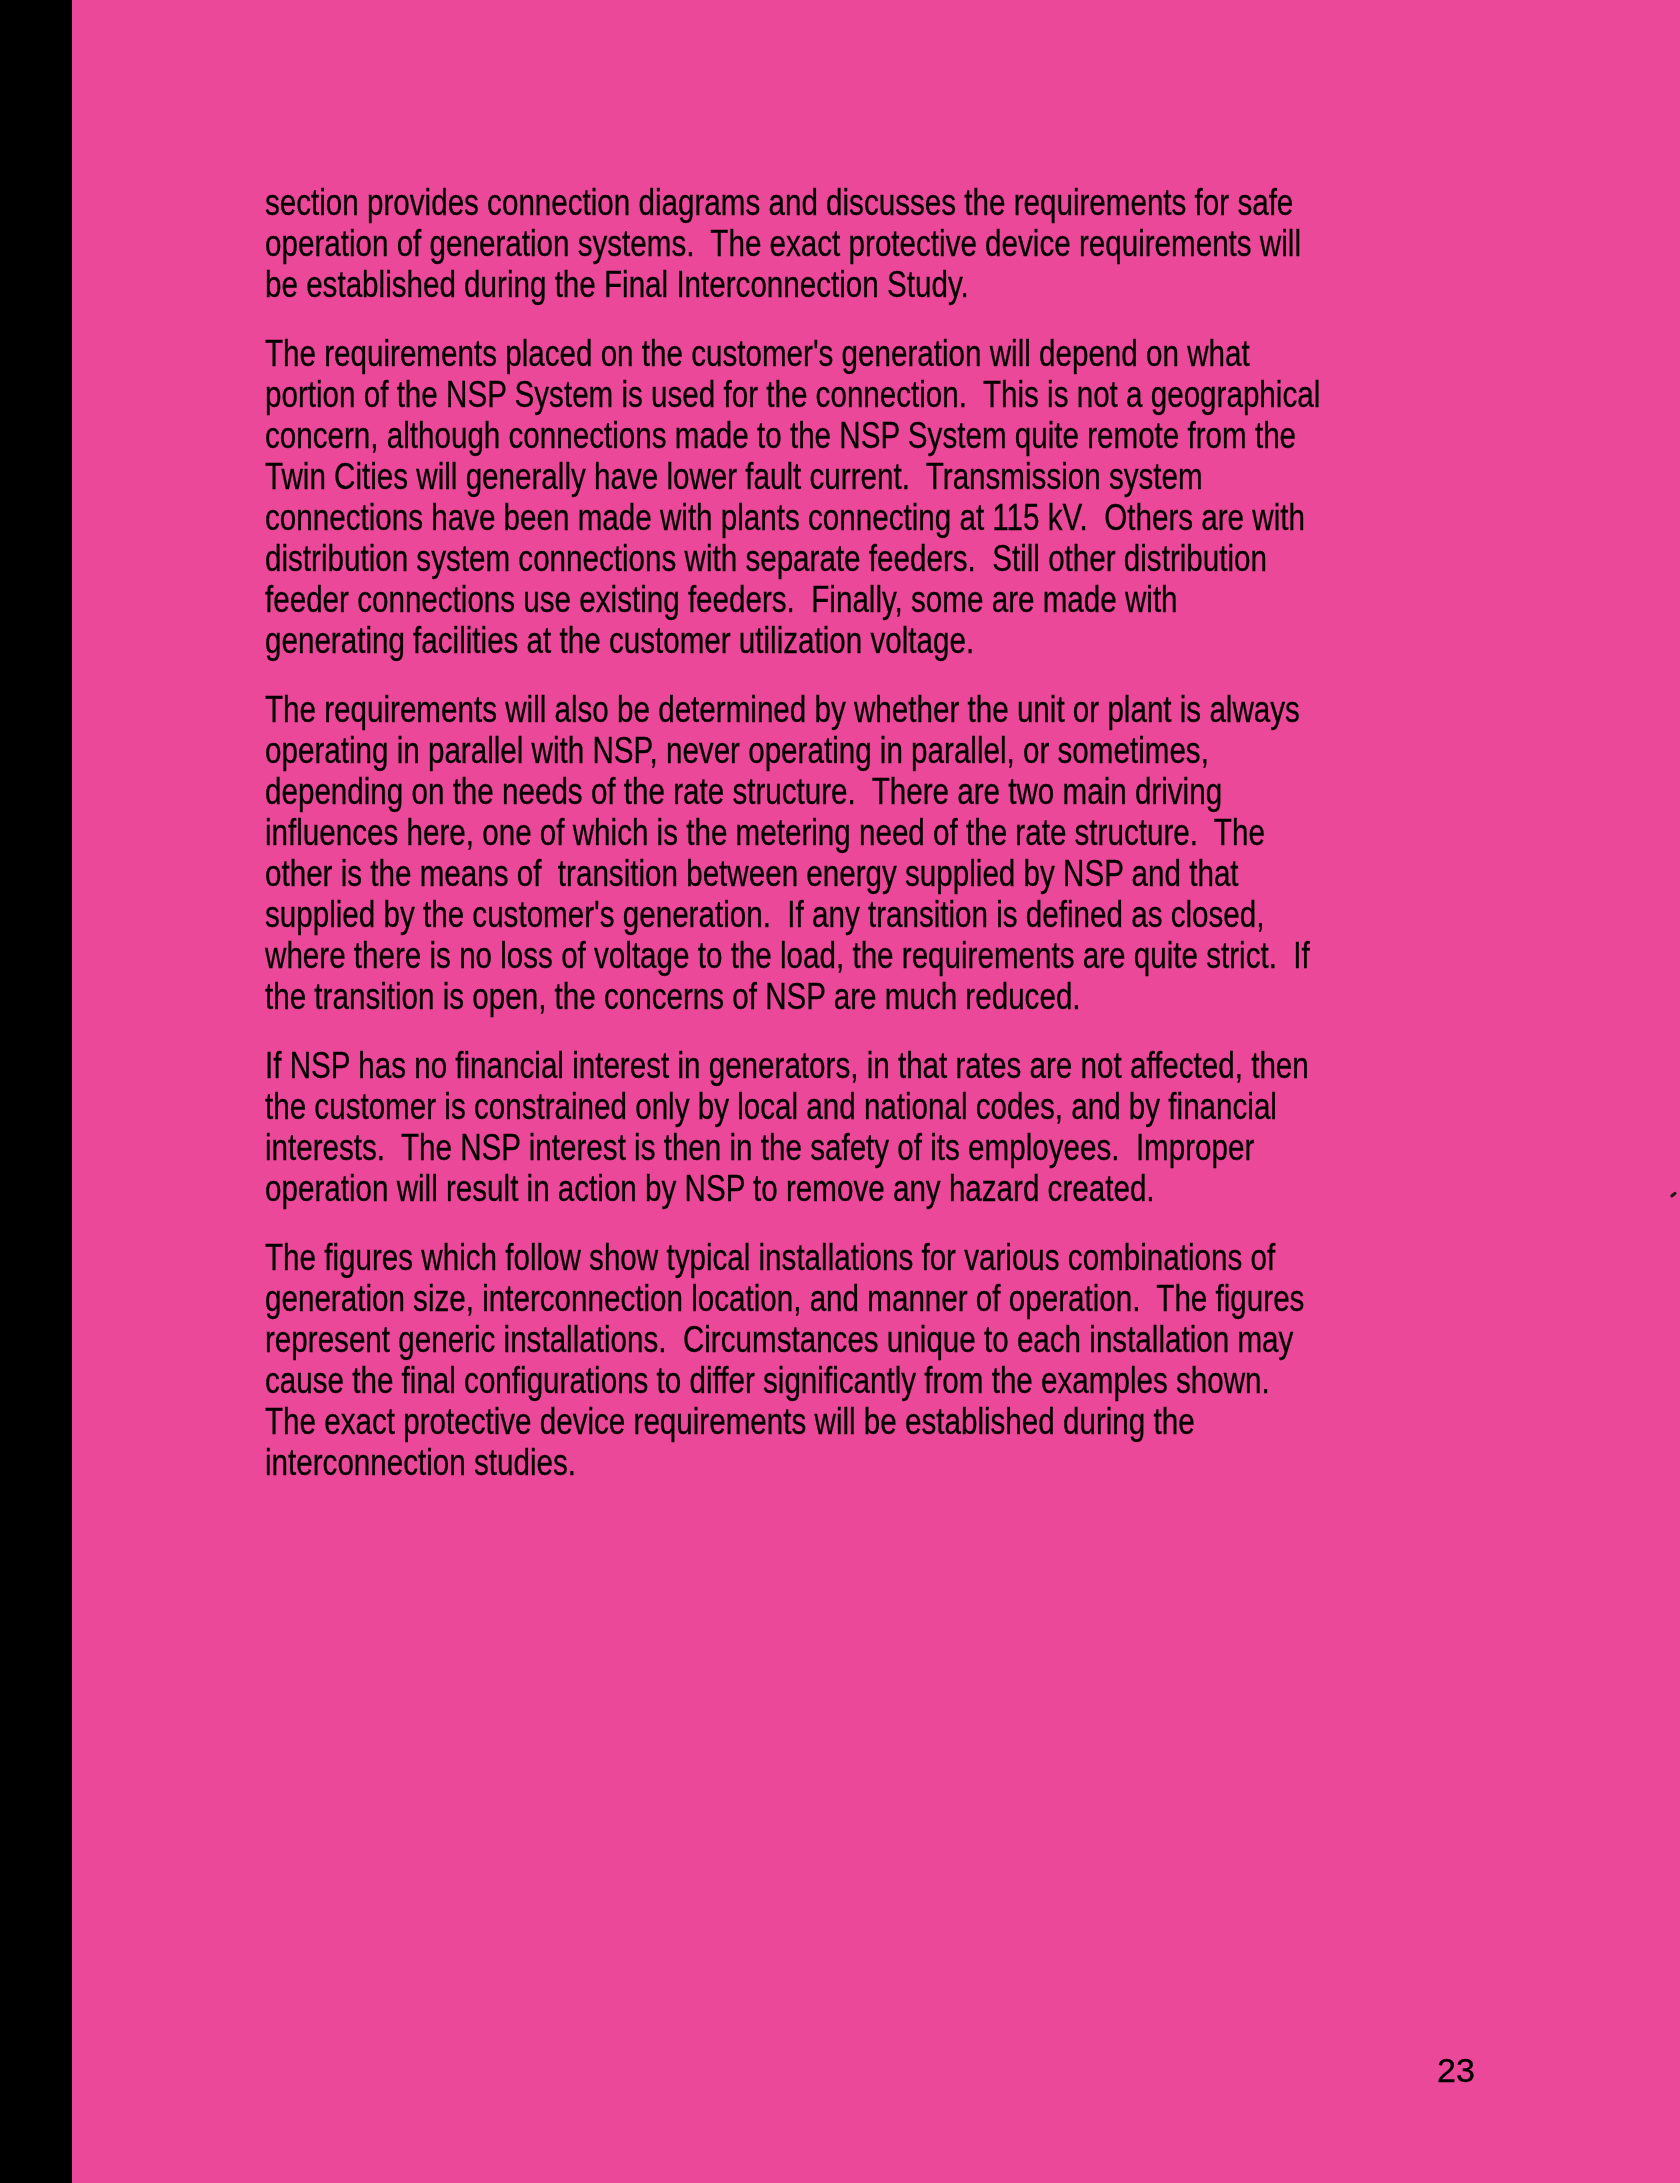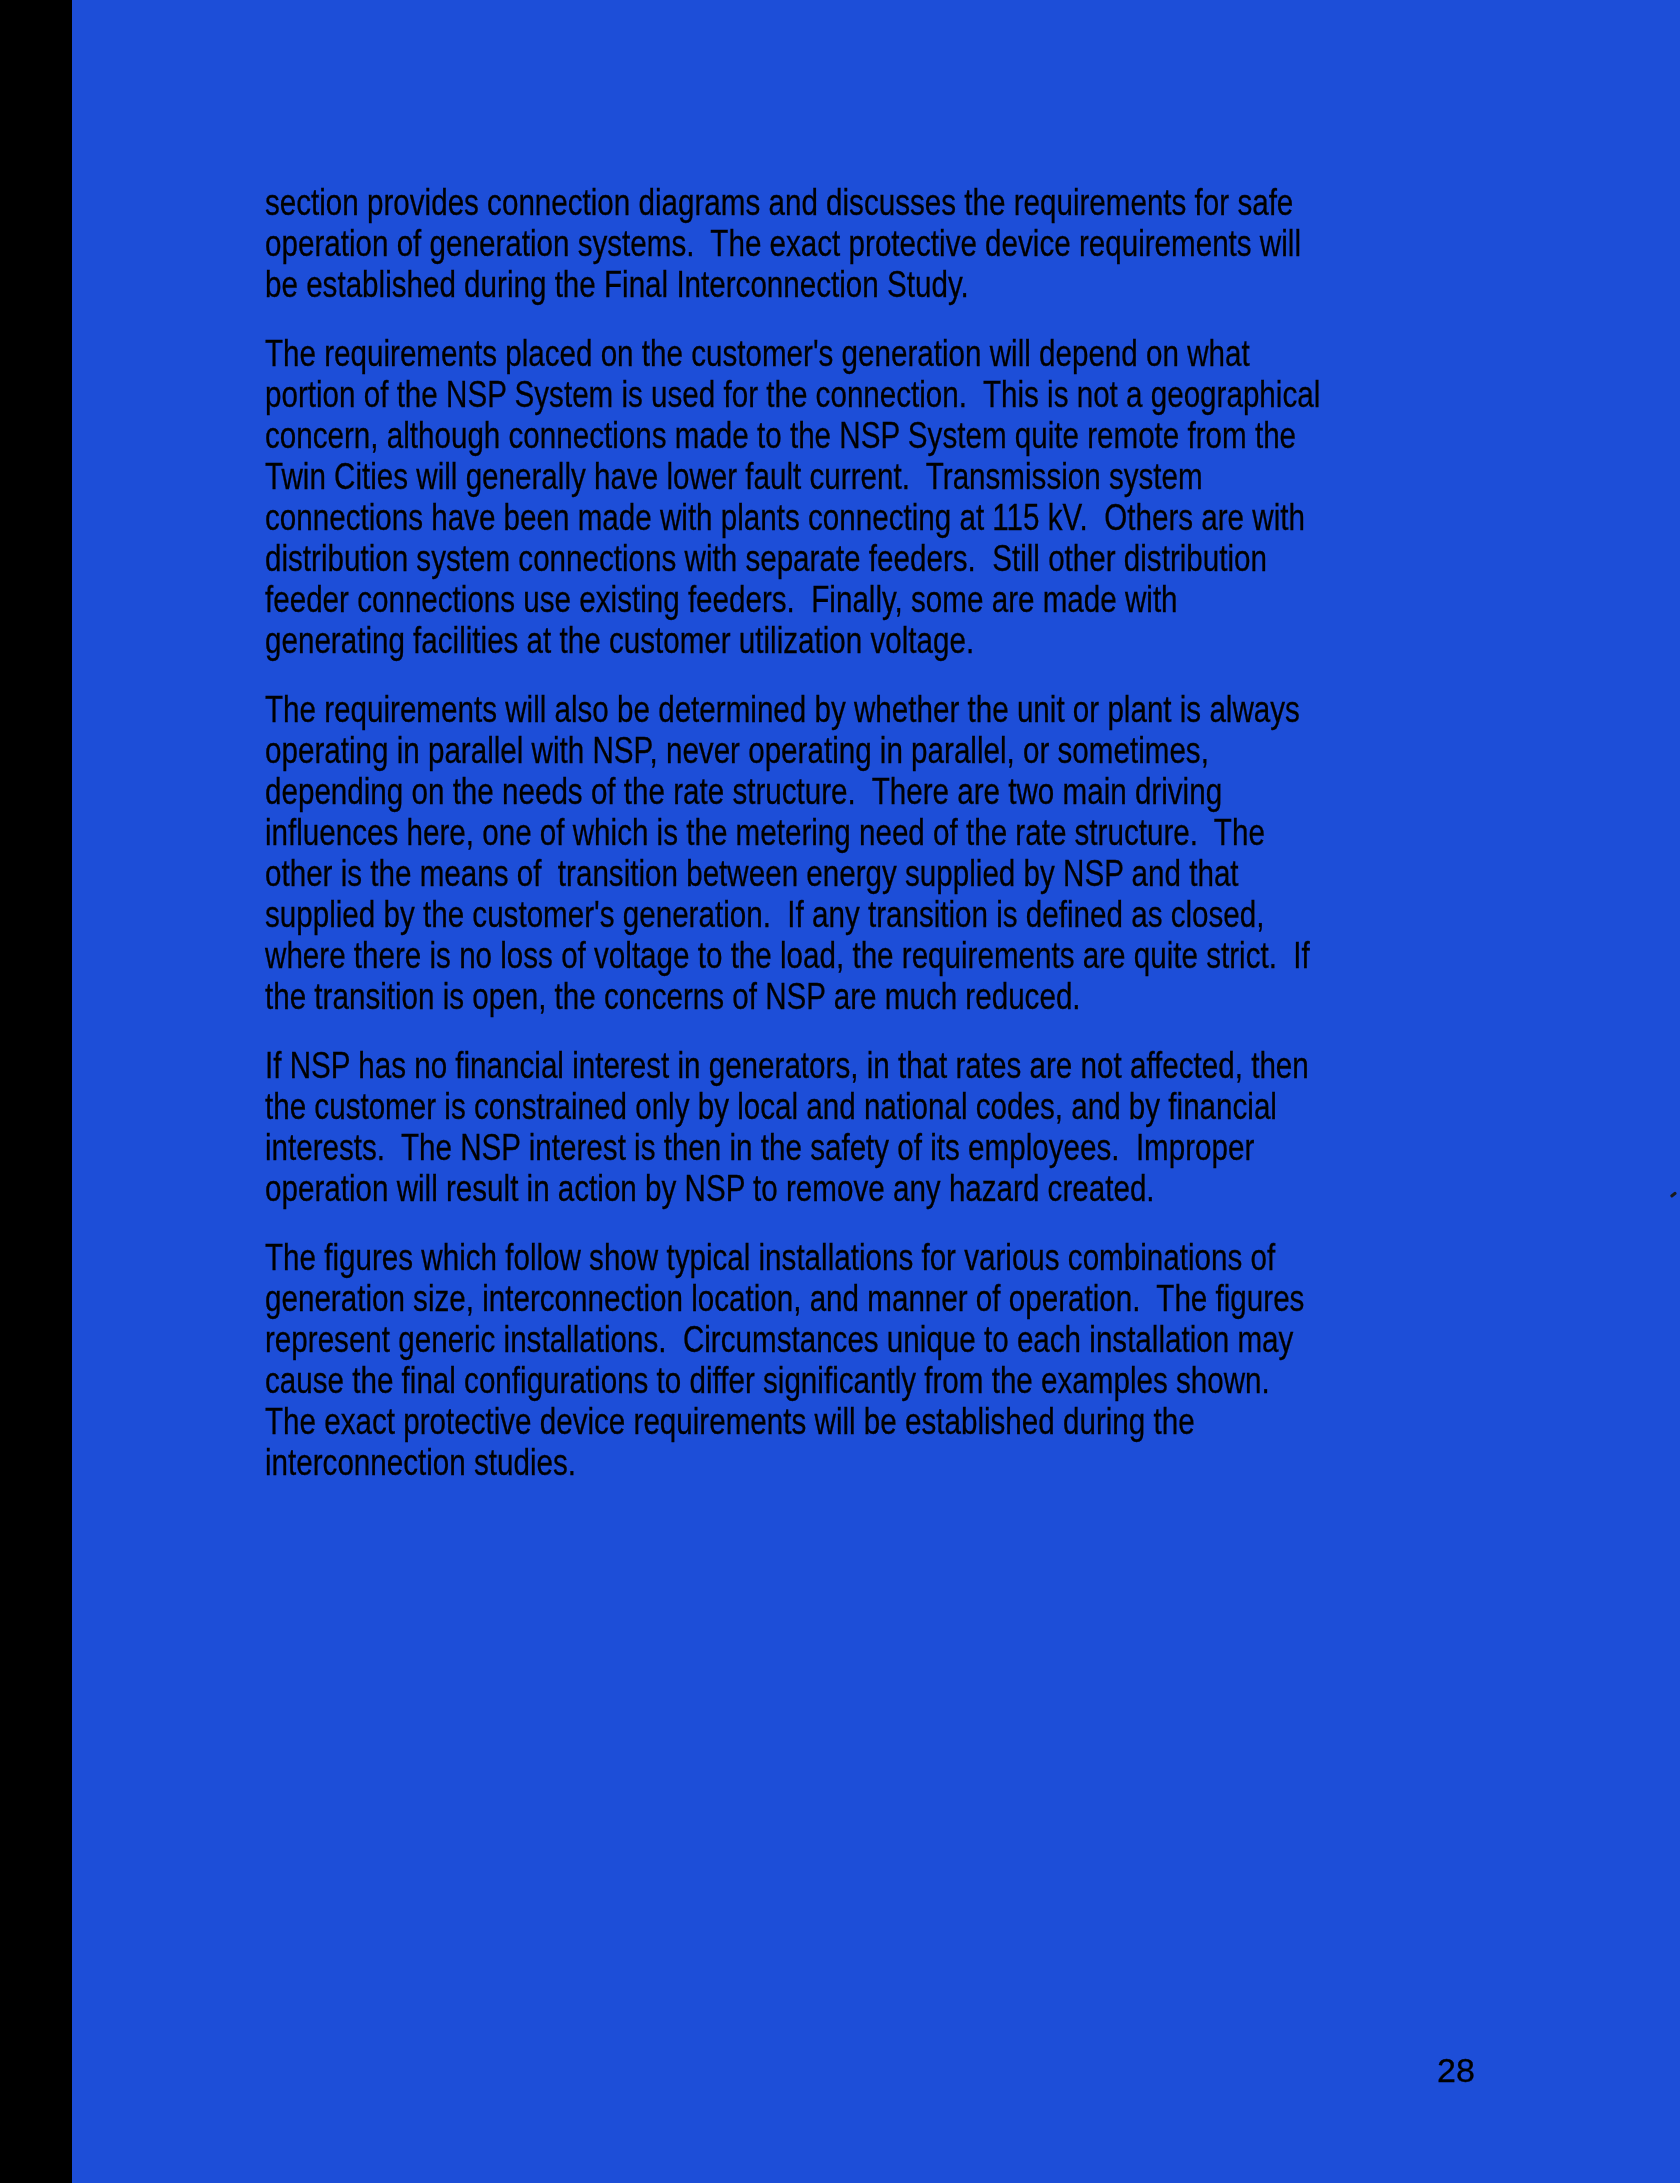--- a/index.html
+++ b/index.html
@@ -4,21 +4,21 @@
 <style>
   html, body {
     margin: 0;
     padding: 0;
     background: #e8e8e8;
   }
   .page {
     position: relative;
     width: 1681px;
     height: 2183px;
-    background: #1d4ed8;
+    background: #ec4899;
     overflow: hidden;
     font-family: "Liberation Sans", "DejaVu Sans", sans-serif;
     color: #000000;
   }
   .scan-bar {
     position: absolute;
     left: 0;
     top: 0;
     width: 72px;
     height: 100%;
@@ -104,16 +104,16 @@
         <div class="line">generation size, interconnection location, and manner of operation.  The figures</div>
         <div class="line">represent generic installations.  Circumstances unique to each installation may</div>
         <div class="line">cause the final configurations to differ significantly from the examples shown.</div>
         <div class="line">The exact protective device requirements will be established during the</div>
         <div class="line">interconnection studies.</div>
       </div>
   </div>
 
   <div class="speck"></div>
 
-  <div class="page-number">28</div>
+  <div class="page-number">23</div>
 
 </div>
 
 
 </body></html>

